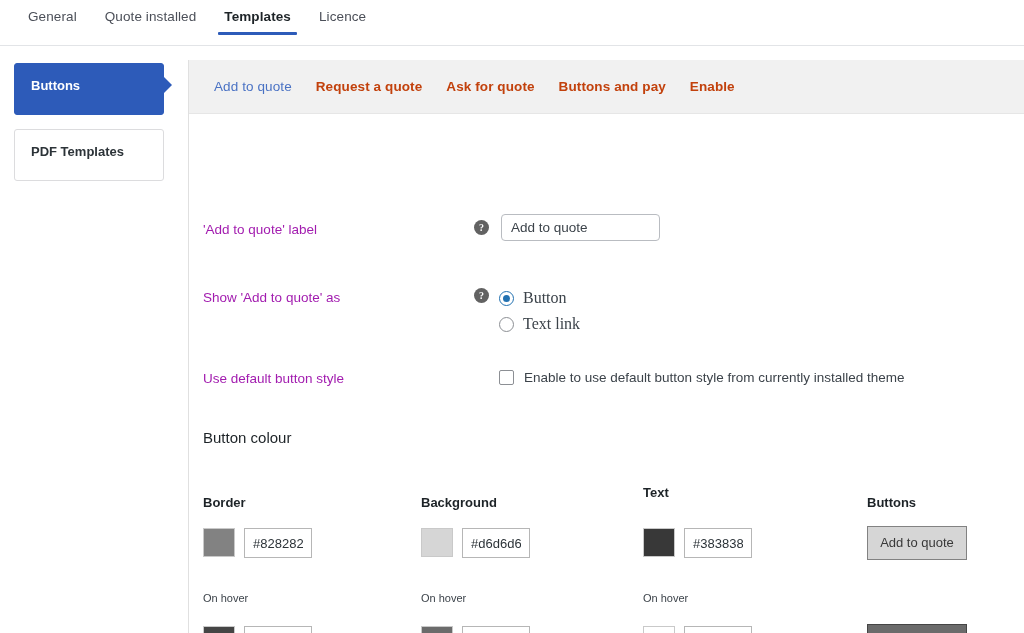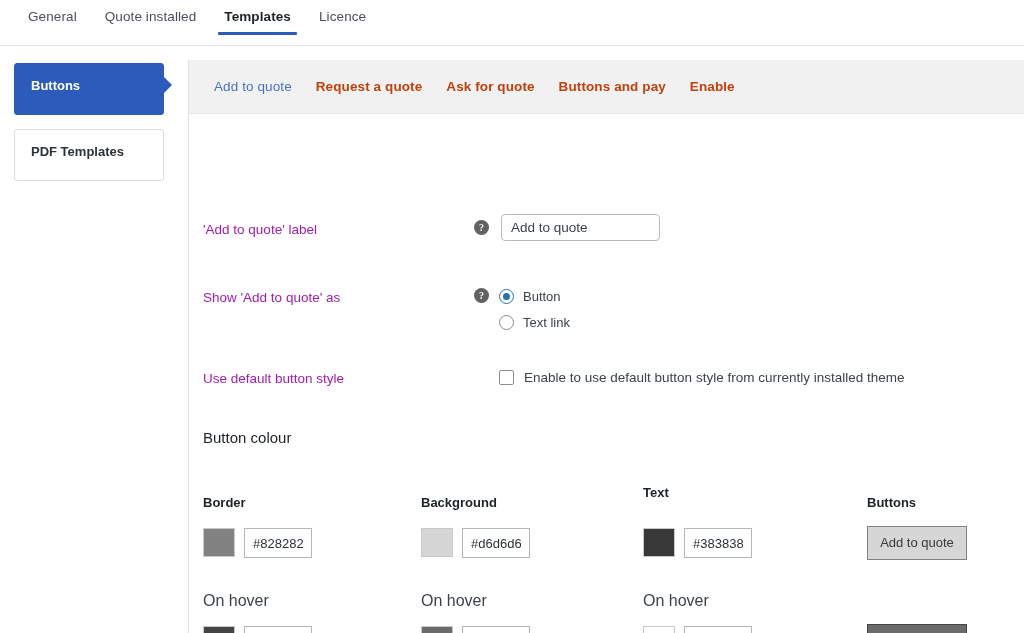--- a/index.html
+++ b/index.html
@@ -139,22 +139,23 @@
     line-height: 25px;
     font-family: "Liberation Sans", sans-serif;
     outline: none;
   }
 
   .radio-opt {
     position: absolute;
     display: flex;
     align-items: center;
     cursor: pointer;
-    font-size: 13px;
+    font-size: 16px;
     color: #3c434a;
+    font-family: Liberation Serif, serif;
   }
   .radio {
     width: 15px; height: 15px;
     border-radius: 50%;
     border: 1px solid #8c8f94;
     background: #fff;
     margin-right: 9px;
     position: relative;
     flex: none;
   }
@@ -194,21 +195,21 @@
   }
 
   .col-head {
     position: absolute;
     font-size: 13px;
     font-weight: bold;
     color: #1d2327;
   }
   .sub-label {
     position: absolute;
-    font-size: 16px;
+    font-size: 11px;
     color: #3c434a;
   }
 
   .swatch {
     position: absolute;
     width: 32px; height: 29px;
     border: 1px solid #c9c9c9;
     cursor: pointer;
   }
   .hex-input {

